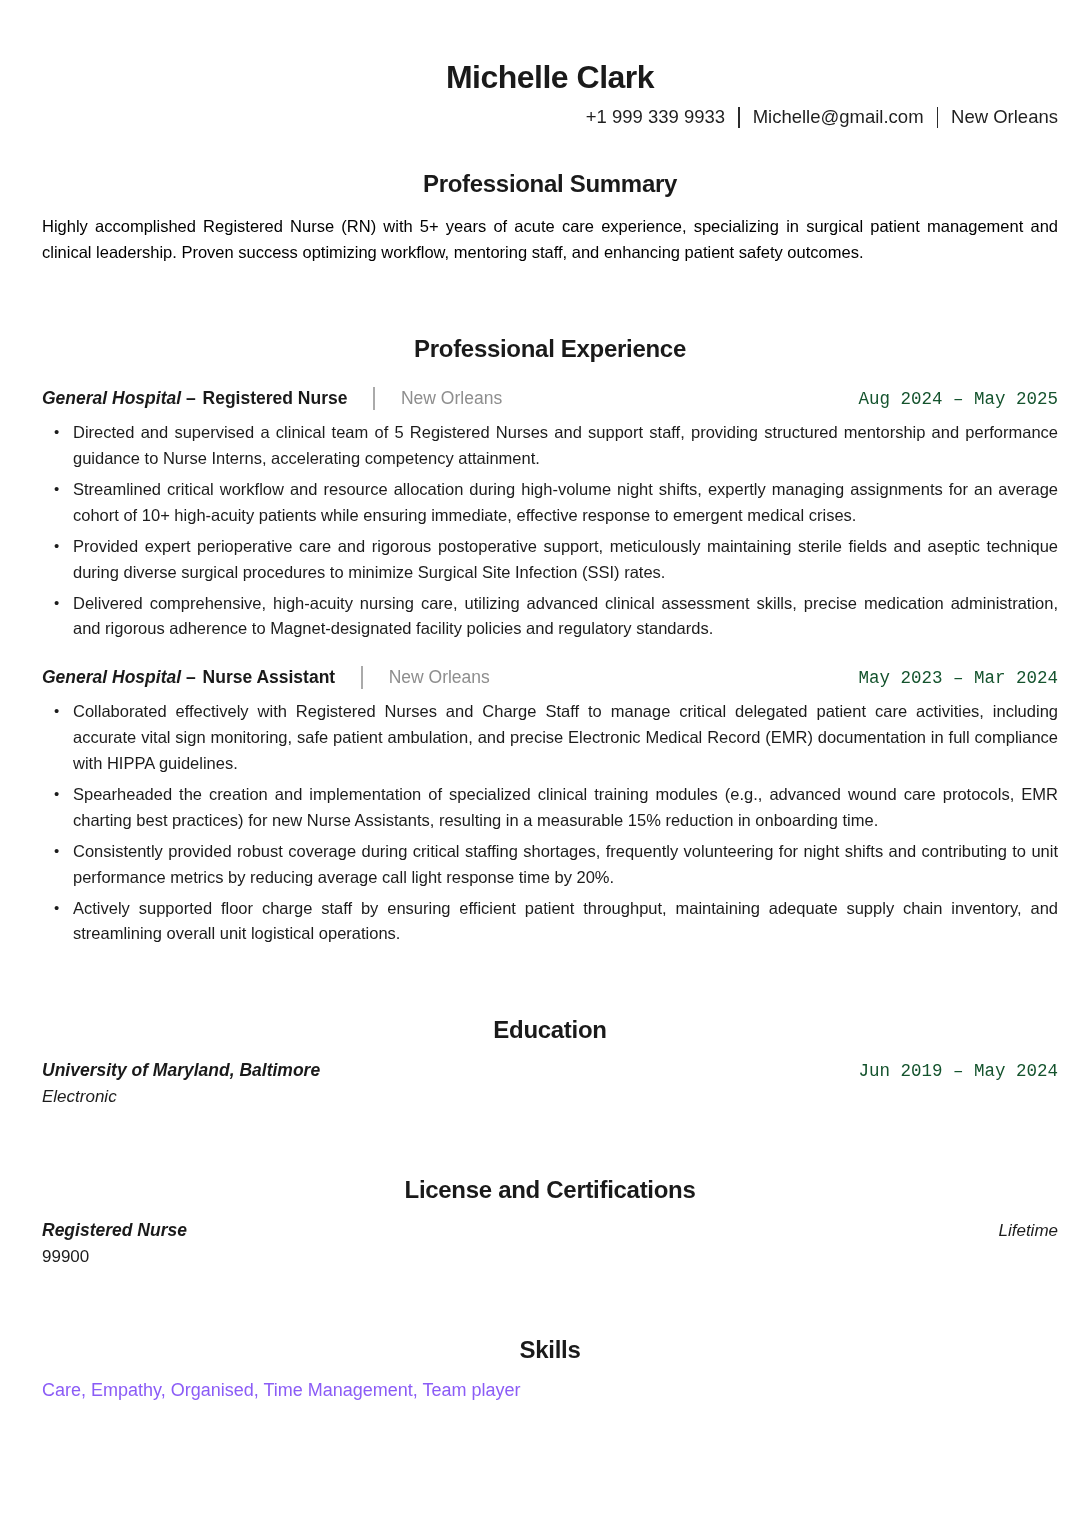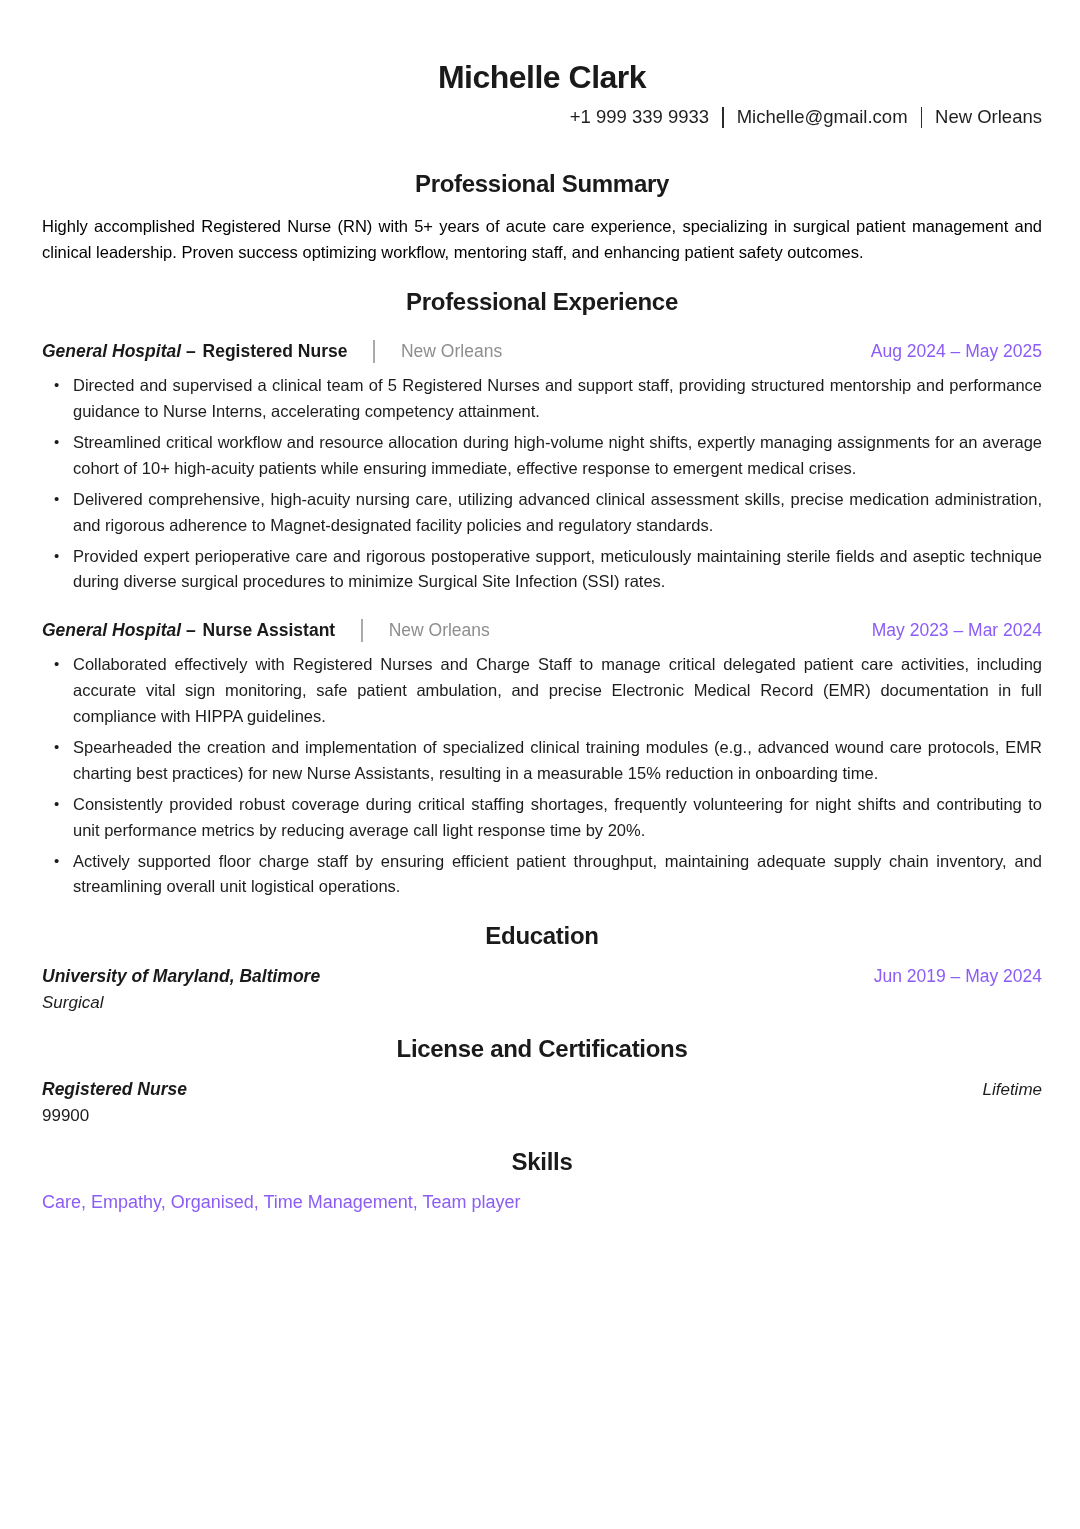--- a/index.html
+++ b/index.html
@@ -7,21 +7,21 @@
   body {
     width: 1080px;
     height: 1529px;
     font-family: "Liberation Sans", "DejaVu Sans", sans-serif;
     color: #1a1a1a;
     -webkit-font-smoothing: antialiased;
   }
   .page {
     width: 1080px;
     height: 1529px;
-    padding: 58px 38px 40px 42px;
+    padding: 58px 22px 40px 42px;
     background: #ffffff;
   }
   
   .name {
     text-align: center;
     font-size: 32px;
     font-weight: 700;
     letter-spacing: -0.5px;
     line-height: 1.2;
   }
@@ -39,21 +39,21 @@
     width: 1.5px;
     height: 21px;
     background: #2b2b2b;
   }
   
   .section-title {
     text-align: center;
     font-size: 24px;
     font-weight: 700;
     letter-spacing: -0.3px;
-    margin-top: 22px;
+    margin-top: 69px;
     margin-bottom: 16px;
   }
   .section-title.first { margin-top: 42px; }
   
   .body-text {
     font-size: 16.5px;
     line-height: 1.57;
     text-align: justify;
     color: #000000;
   }
@@ -73,21 +73,21 @@
   .company { font-weight: 700; font-style: italic; }
   .title-dash { font-weight: 700; margin: 0 2px 0 0; }
   .role { font-weight: 700; }
   .vbar-light {
     display: inline-block;
     width: 1.5px;
     height: 23px;
     background: #aaaaaa;
   }
   .loc { color: #8e8e8e; }
-  .dates { font-size: 17.5px; color: #8b5cf6; white-space: nowrap; }
+  .dates { font-size: 17.5px; color: #14532d; white-space: nowrap; font-family: Liberation Mono, monospace; }
   ul.bullets {
     list-style: none;
     margin-top: 10px;
     margin-bottom: 6px;
   }
   ul.bullets li {
     position: relative;
     padding-left: 31px;
     font-size: 16.5px;
     line-height: 1.57;
@@ -156,22 +156,22 @@
             <span class="company">General Hospital</span><span class="title-dash"> <span>–</span> </span><span class="role">Registered Nurse</span>
           </span>
           <span class="vbar-light"></span>
           <span class="loc">New Orleans</span>
         </div>
         <div class="dates">Aug 2024 – May 2025</div>
       </div>
       <ul class="bullets">
         <li>Directed and supervised a clinical team of 5 Registered Nurses and support staff, providing structured mentorship and performance guidance to Nurse Interns, accelerating competency attainment.</li>
         <li>Streamlined critical workflow and resource allocation during high-volume night shifts, expertly managing assignments for an average cohort of 10+ high-acuity patients while ensuring immediate, effective response to emergent medical crises.</li>
+        <li>Provided expert perioperative care and rigorous postoperative support, meticulously maintaining sterile fields and aseptic technique during diverse surgical procedures to minimize Surgical Site Infection (SSI) rates.</li>
         <li>Delivered comprehensive, high-acuity nursing care, utilizing advanced clinical assessment skills, precise medication administration, and rigorous adherence to Magnet-designated facility policies and regulatory standards.</li>
-        <li>Provided expert perioperative care and rigorous postoperative support, meticulously maintaining sterile fields and aseptic technique during diverse surgical procedures to minimize Surgical Site Infection (SSI) rates.</li>
       </ul>
     </div>
 
     <div>
       <div class="entry-header">
         <div class="entry-left">
           <span>
             <span class="company">General Hospital</span><span class="title-dash"> <span>–</span> </span><span class="role">Nurse Assistant</span>
           </span>
           <span class="vbar-light"></span>
@@ -187,21 +187,21 @@
       </ul>
     </div>
   </div>
 
   <div>
     <div class="section-title">Education</div>
     <div class="simple-entry-header">
       <div class="inst">University of Maryland, Baltimore</div>
       <div class="dates">Jun 2019 – May 2024</div>
     </div>
-    <div class="sub-line">Surgical</div>
+    <div class="sub-line">Electronic</div>
   </div>
 
   <div>
     <div class="section-title">License and Certifications</div>
     <div class="simple-entry-header">
       <div class="inst">Registered Nurse</div>
       <div class="validity">Lifetime</div>
     </div>
     <div class="sub-line plain">99900</div>
   </div>

